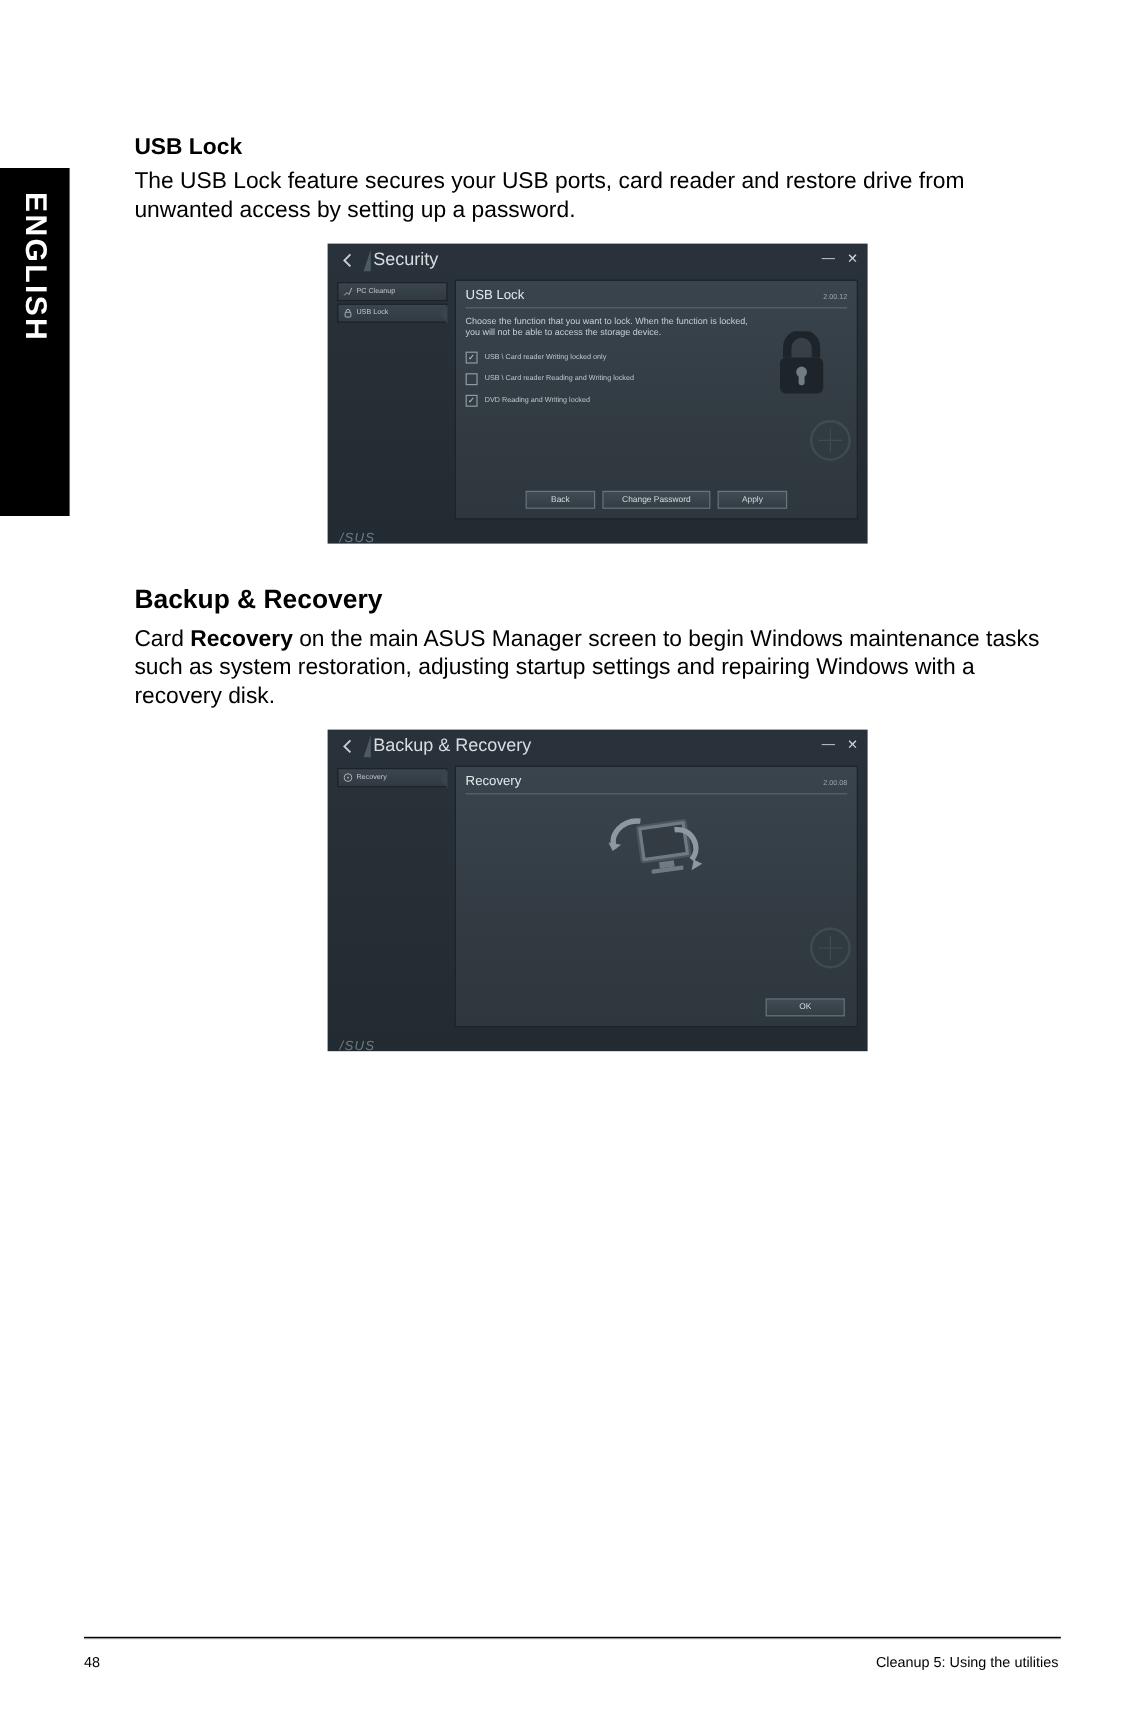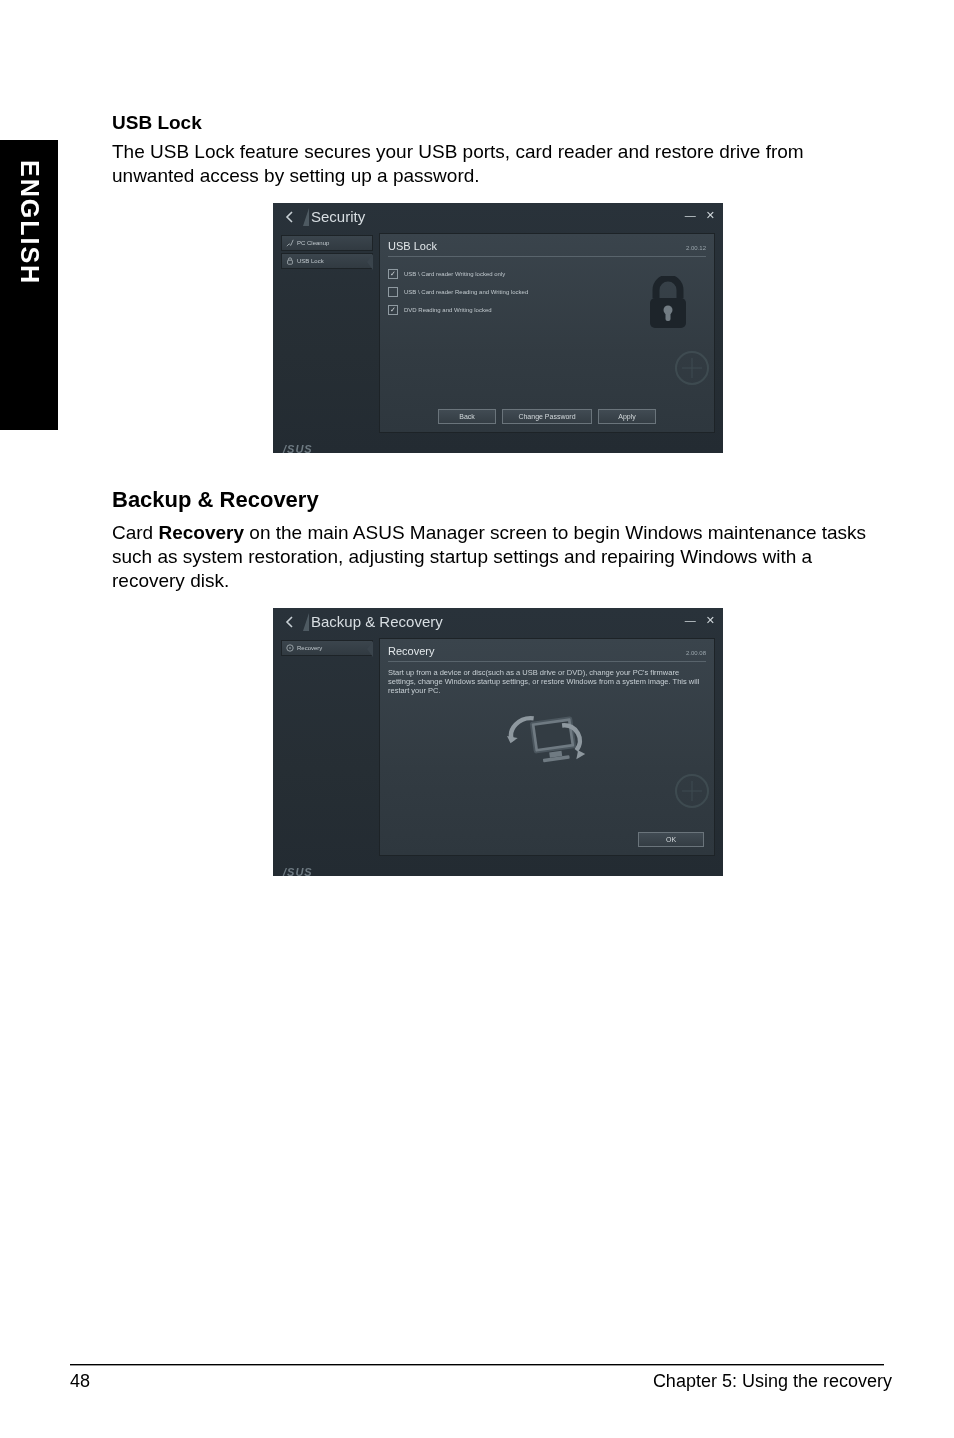--- a/index.html
+++ b/index.html
@@ -179,44 +179,44 @@
     text-align:center;
   }
   .btn.sm { width: 58px; }
   .btn.md { width: 90px; }
   .asus-logo {
     font-size: 11px;
     letter-spacing: 1px;
     color:#6e7a82;
     padding: 2px 0 4px 10px;
     font-style: italic;
-    font-weight: 700;
+    font-weight: 400;
   }
 
   
   .recov-graphic {
     margin: 14px auto 0 auto;
     width: 80px; height: 70px;
     display:flex;align-items:center;justify-content:center;
   }
   .watermark {
     position:absolute; right:2px; bottom:40px;
     opacity:0.15;
   }
 
   .footer-rule {
     position:absolute; left:70px; right:70px; bottom:72px;
     border-top: 1px solid #000;
     border-bottom: 1px solid #999;
     height: 2px;
   }
   .footer {
-    position:absolute; left:70px; right:62px; bottom:46px;
+    position:absolute; left:70px; right:72px; bottom:46px;
     display:flex; justify-content:space-between;
-    font-size: 18px;
+    font-size: 12px;
     gap: 10px;
   }
 </style>
 </head>
 <body>
 
 <div class="page">
   <div class="lang-tab">
     <span class="lang-text">ENGLISH</span>
   </div>
@@ -258,20 +258,21 @@
                 </svg>
             </span>
             <span>USB Lock</span>
           </div>
         </div>
         <div class="panel" style="height:200px">
           <div class="panel-header">
             <span class="panel-title">USB Lock</span>
             <span class="panel-ver">2.00.12</span>
           </div>
+          <div class="panel-desc">Choose the function that you want to lock. When the function is locked, you will not be able to access the storage device.</div>
 
           <div class="opts">
             <div class="opt-row">
               <span class="chk">✓</span>
               <span>USB \ Card reader Writing locked only</span>
             </div>
             <div class="opt-row">
               <span class="chk"></span>
               <span>USB \ Card reader Reading and Writing locked</span>
             </div>
@@ -336,21 +337,20 @@
                 </svg>
             </span>
             <span>Recovery</span>
           </div>
         </div>
         <div class="panel" style="height:218px">
           <div class="panel-header">
             <span class="panel-title">Recovery</span>
             <span class="panel-ver">2.00.08</span>
           </div>
-          <div class="panel-desc" style="padding-right:4px">Start up from a device or disc(such as a USB drive or DVD), change your PC's firmware settings, change Windows startup settings, or restore Windows from a system image. This will restart your PC.</div>
 
           <div class="recov-graphic">
             <svg width="90" height="80" viewBox="0 0 90 80">
               <g transform="translate(20 8) rotate(-8 30 30)">
                 <rect x="10" y="4" width="46" height="34" rx="2" fill="#6f7a82" stroke="#4b565e" stroke-width="2"></rect>
                 <rect x="14" y="8" width="38" height="26" fill="#333c43"></rect>
                 <rect x="26" y="40" width="14" height="6" fill="#6f7a82"></rect>
                 <rect x="18" y="46" width="30" height="4" rx="1" fill="#6f7a82"></rect>
               </g>
               <path d="M6 36 C 0 22, 14 8, 30 10" stroke="#8e989f" stroke-width="5" fill="none"></path>
@@ -373,15 +373,15 @@
         </div>
       </div>
       <div class="asus-logo">/SUS</div>
     </div>
 
   </div>
 
   <div class="footer-rule"></div>
   <div class="footer">
     <span>48</span>
-    <span>Chapter 5: Using the recovery</span>
+    <span>Cleanup 5: Using the utilities</span>
   </div>
 </div>
 
 </body></html>

